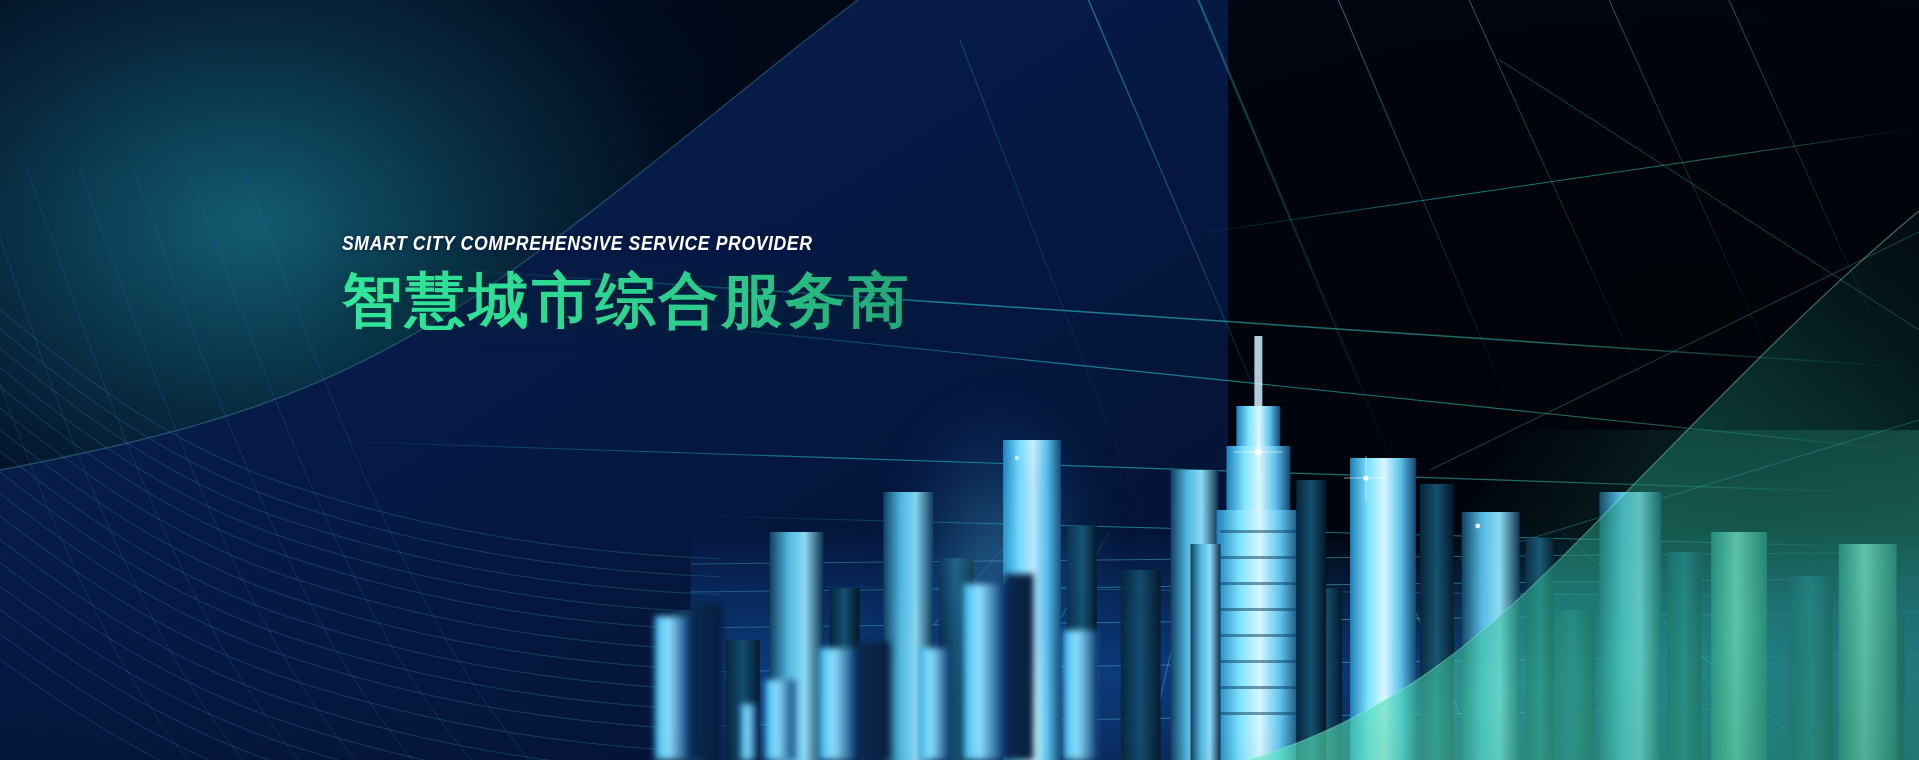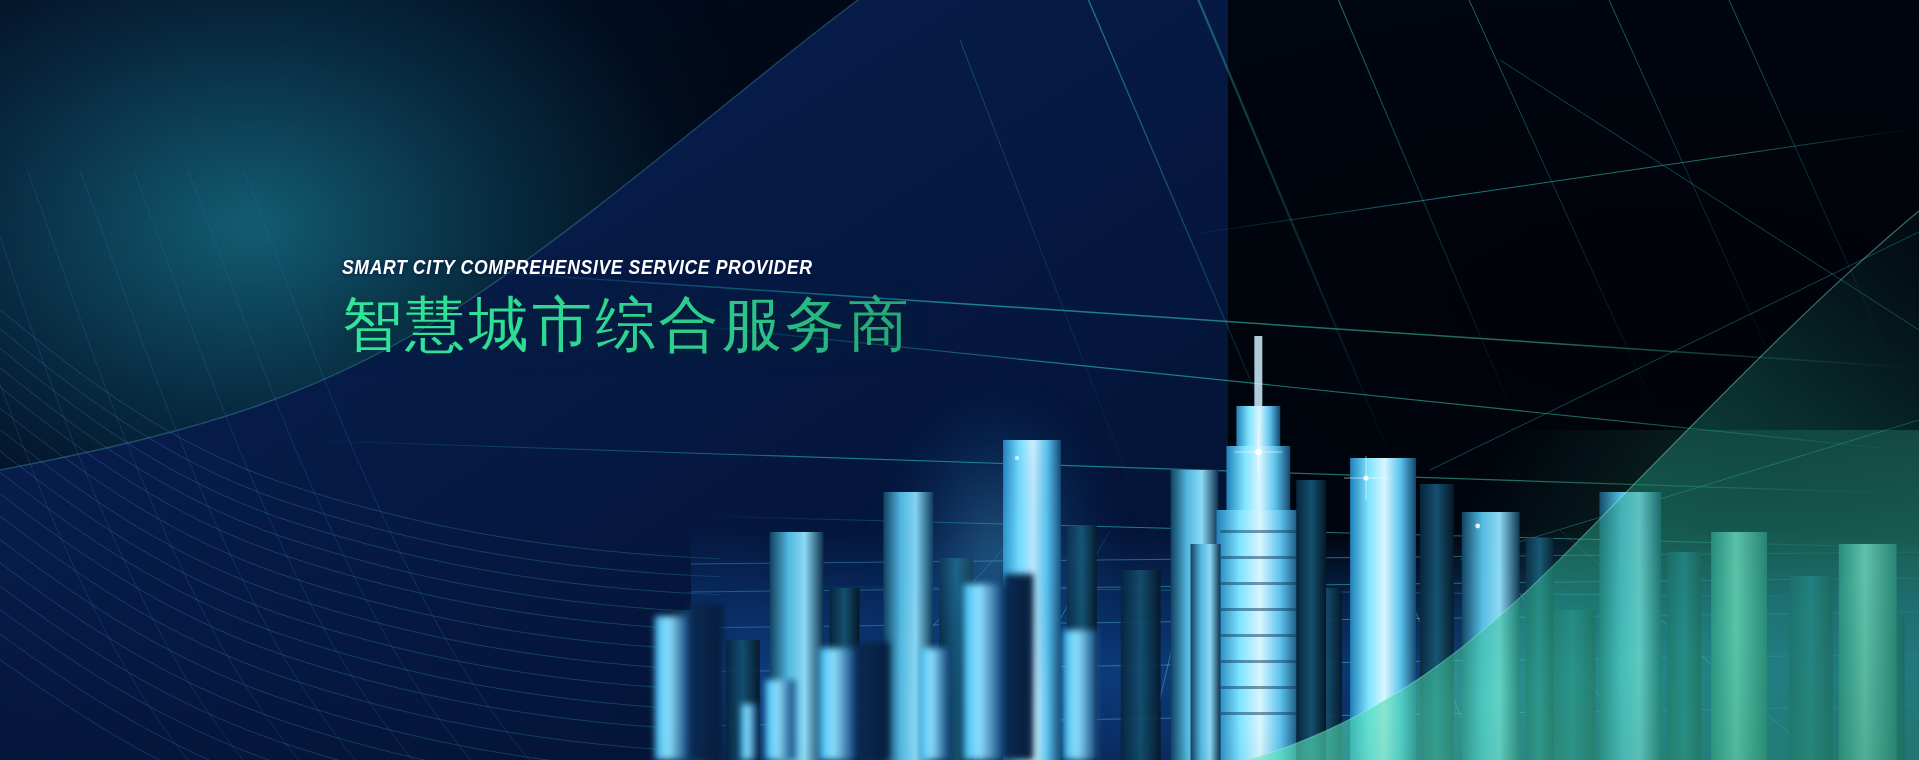--- a/index.html
+++ b/index.html
@@ -73,34 +73,34 @@
   .fg-bars{position:absolute;left:33%;bottom:0;width:36%;height:240px;filter:blur(3.2px);}
   .fg-bars svg{width:100%;height:100%;display:block;}
 
   
   .vignette{
     position:absolute;inset:0;pointer-events:none;
     background:radial-gradient(120% 110% at 50% 45%, rgba(0,0,0,0) 48%, rgba(0,0,0,.42) 100%);
   }
 
   
-  .copy{position:absolute;left:342px;top:256px;width:760px;z-index:9;}
+  .copy{position:absolute;left:342px;top:232px;width:760px;z-index:9;}
   .eyebrow{
     font-family:"Liberation Sans Narrow","Liberation Sans",sans-serif;
     font-weight:700;font-style:italic;
     font-size:20px;letter-spacing:.035em;
     color:#ffffff;
     transform:scaleX(.88);transform-origin:left center;
     white-space:nowrap;
     text-shadow:0 1px 6px rgba(0,20,60,.85);
     margin:0 0 14px 0;
   }
   .headline{
     font-family:"Liberation Sans","DejaVu Sans",sans-serif;
-    font-weight:400;
+    font-weight:700;
     font-size:60px;line-height:1.08;
     letter-spacing:.055em;
     margin:0 0 14px 0;white-space:nowrap;
     background:linear-gradient(90deg,#31e79b 0%, #2ddd94 22%, #2ecb8c 48%, #23a777 74%, #1c7d5e 100%);
     -webkit-background-clip:text;background-clip:text;
     color:transparent;-webkit-text-fill-color:transparent;
     filter:drop-shadow(0 2px 10px rgba(0,40,40,.6));
   }
   .subline{
     font-family:"Liberation Sans","DejaVu Sans",sans-serif;

